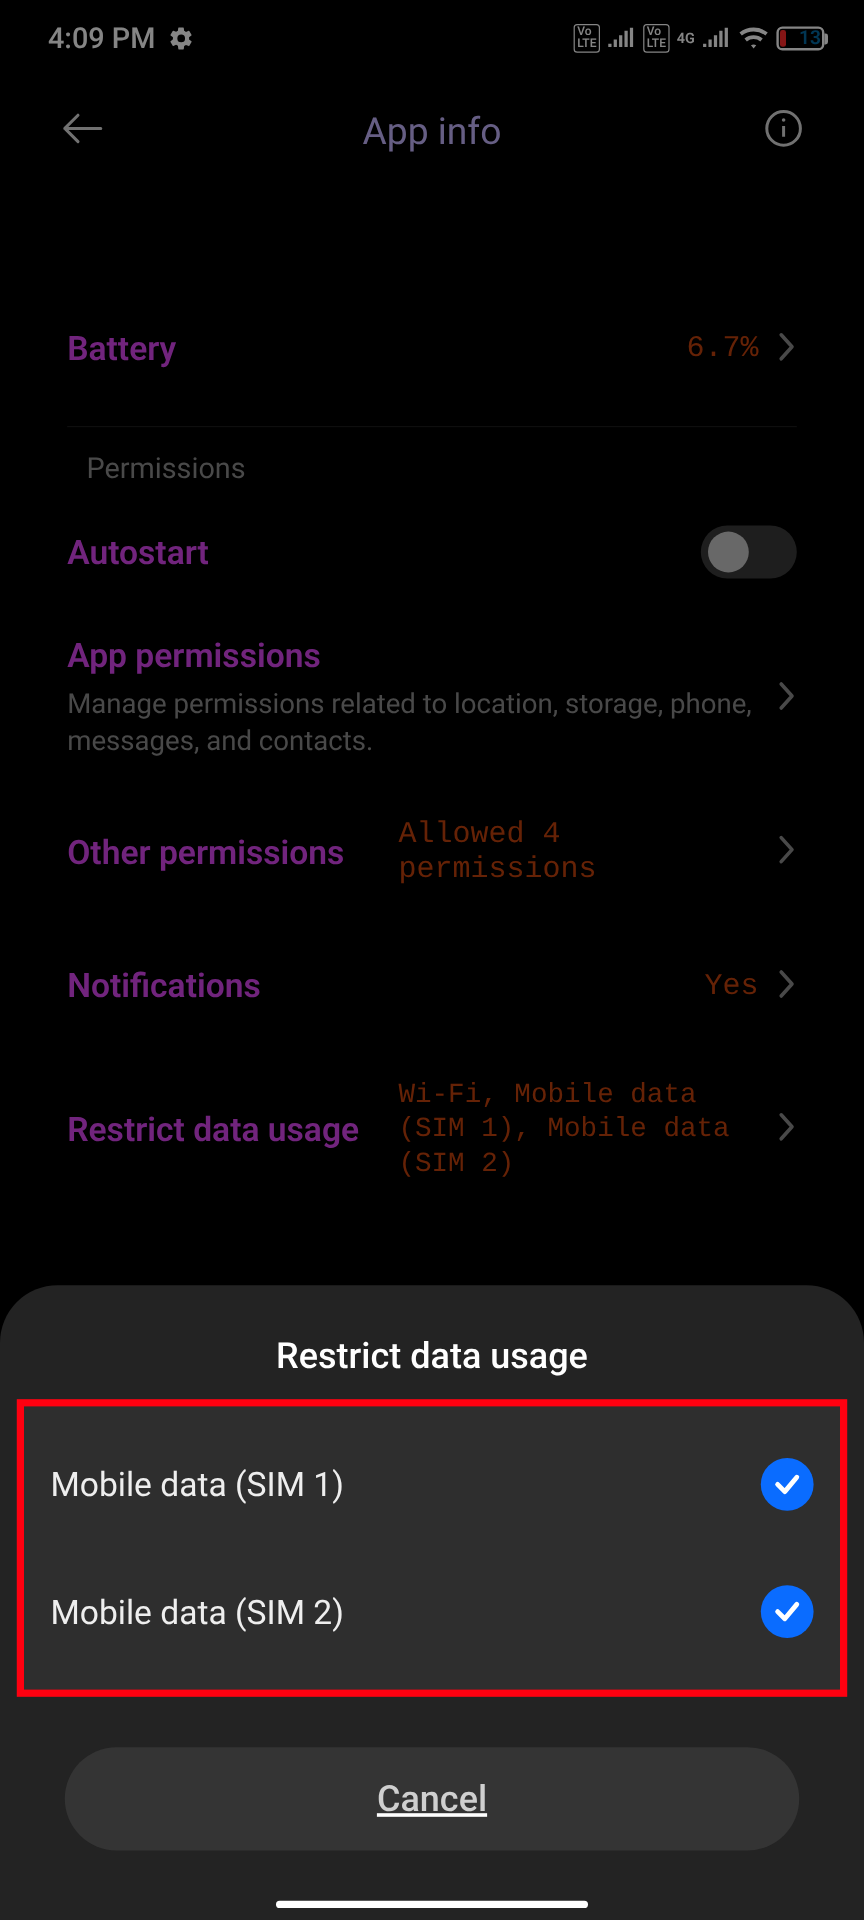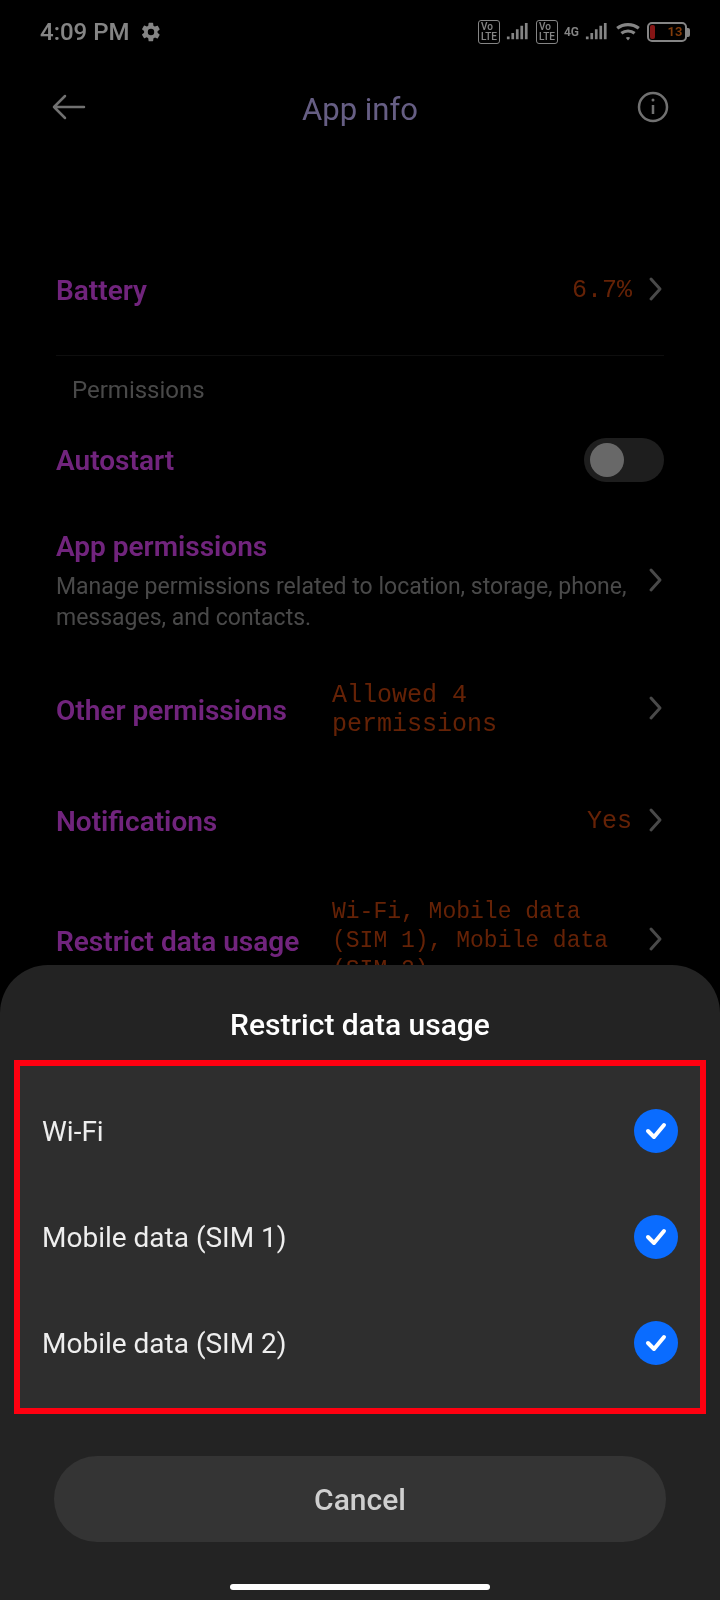--- a/index.html
+++ b/index.html
@@ -79,21 +79,21 @@
       border-top-right-radius: 48px;
       padding: 42px 36px 58px 36px;
     }
     .sheet-title { font-size: 30px; font-weight: 500; text-align: center; margin-bottom: 18px; }
 
     .options-frame { border: 6px solid #ff0010; padding: 12px 22px 12px 22px; margin: 0 -22px; background: #2e2e2e; }
     .option-row { display:flex; align-items:center; justify-content:space-between; height:106px; }
     .option-label { font-size: 28px; font-weight: 400; color:#eeeeee; }
     .chk { width:44px; height:44px; border-radius:50%; background:#0a6cff; display:flex; align-items:center; justify-content:center; }
 
-    .sheet-buttons { display:flex; gap:30px; margin-top:42px; padding: 0 18px; }
+    .sheet-buttons { display:flex; gap:30px; margin-top:42px; padding: 0 18px; text-decoration: underline; }
     .btn { flex:1; height:86px; border-radius:56px; display:flex; align-items:center; justify-content:center; font-size:30px; font-weight:500; }
     .btn-cancel { background:#343434; color:#cfcfcf; }
     .btn-ok { background:#0a6cff; color:#ffffff; }
 
     
     .home-ind { position:absolute; bottom:10px; left:50%; transform:translateX(-50%); width:260px; height:6px; background:#ffffff; border-radius:3px; }
   </style>
 </head>
 <body>
 
@@ -117,21 +117,21 @@
     <span style="font-size:12px;font-weight:600;">4G</span>
     <svg width="24" height="18">
         <path fill="#fff" d="M1 15h3v3H1zM6 11h3v7H6zM11 7h3v11h-3zM16 3h3v15h-3zM21 0h3v18h-3z" transform="scale(0.9)"></path>
       </svg>
     <svg width="26" height="20" viewBox="0 0 24 20" fill="#fff">
         <path d="M12 18.5 l2.2 -2.7 a4 4 0 0 0 -4.4 0 z M6.4 12.5 a9 9 0 0 1 11.2 0 l2 -2.4 a12 12 0 0 0 -15.2 0 z M2.2 7.5 a16 16 0 0 1 19.6 0 l2 -2.4 a19 19 0 0 0 -23.6 0 z"></path>
       </svg>
     <span style="display:inline-flex;align-items:center;">
       <span style="display:inline-block;width:40px;height:20px;border:2px solid #fff;border-radius:5px;position:relative;">
         <span style="position:absolute;left:1px;top:1px;bottom:1px;width:5px;background:#ff2a2a;border-radius:2px;"></span>
-        <span style="position:absolute;left:16px;right:0;text-align:center;font-size:13px;line-height:16px;color:#f97316;font-weight:600;">13</span>
+        <span style="position:absolute;left:16px;right:0;text-align:center;font-size:16px;line-height:16px;color:#0369a1;font-weight:600;">13</span>
       </span>
       <span style="display:inline-block;width:3px;height:9px;background:#fff;border-radius:0 2px 2px 0;"></span>
     </span>
   </div>
 </div>
 
 <div class="app-header">
   <span class="back">
     <svg width="38" height="30" viewBox="0 0 38 30" fill="none" stroke="#d8d8d8" stroke-width="2.5" stroke-linecap="round" stroke-linejoin="round">
         <path d="M34 15 H4 M15 4 L4 15 L15 26"></path>
@@ -226,28 +226,20 @@
 
 </div>
 
 <div class="scrim"></div>
 
 <div class="sheet">
   <div class="sheet-title">Restrict data usage</div>
 
   <div class="options-frame">
     <div class="option-row">
-      <div class="option-label">Wi-Fi</div>
-      <div class="chk">
-        <svg width="24" height="24" viewBox="0 0 24 24" fill="none" stroke="#fff" stroke-width="4" stroke-linecap="round" stroke-linejoin="round">
-            <path d="M4 12 L10 18 L20 6"></path>
-          </svg>
-      </div>
-    </div>
-    <div class="option-row">
       <div class="option-label">Mobile data (SIM 1)</div>
       <div class="chk">
         <svg width="24" height="24" viewBox="0 0 24 24" fill="none" stroke="#fff" stroke-width="4" stroke-linecap="round" stroke-linejoin="round">
             <path d="M4 12 L10 18 L20 6"></path>
           </svg>
       </div>
     </div>
     <div class="option-row">
       <div class="option-label">Mobile data (SIM 2)</div>
       <div class="chk">

